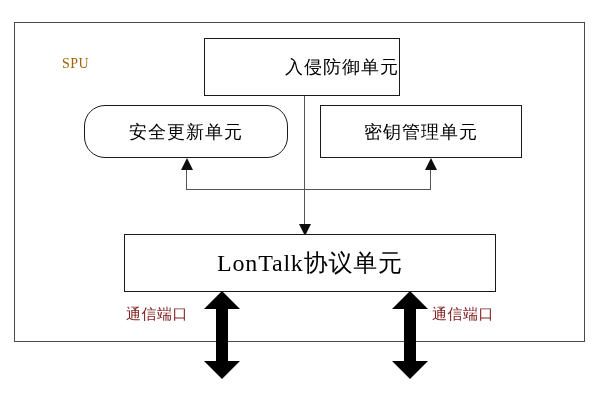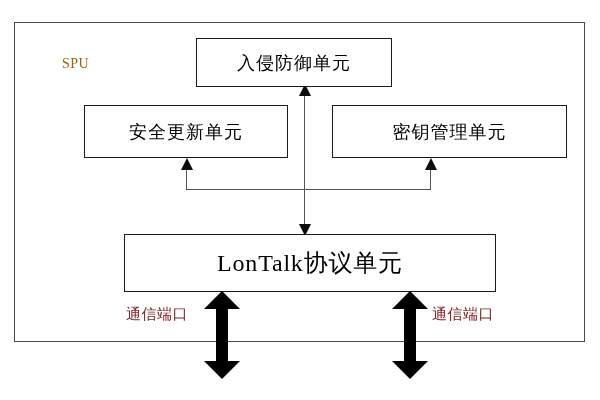--- a/index.html
+++ b/index.html
@@ -49,23 +49,23 @@
     justify-content: center;
     color: #000000;
     white-space: nowrap;
   }
   .unit-box .unit-text {
     font-size: 18px;
     letter-spacing: 1px;
     font-family: "Liberation Serif", "DejaVu Serif", serif;
   }
 
-  #box-ips   { left: 196px; top: 38px;  width: 196px; height: 49px; }
-  #box-sec   { left: 84px;  top: 105px; width: 204px; height: 53px; }
-  #box-key   { left: 332px; top: 105px; width: 235px; height: 53px; }
+  #box-ips   { left: 204px; top: 38px;  width: 196px; height: 58px; justify-content: flex-end; }
+  #box-sec   { left: 84px;  top: 105px; width: 204px; height: 53px; border-radius: 21px; }
+  #box-key   { left: 320px; top: 105px; width: 202px; height: 53px; }
   #box-lon   { left: 124px; top: 234px; width: 372px; height: 58px; }
   #box-lon .unit-text { font-size: 24px; letter-spacing: 0.8px; }
 
   
   .line-v {
     position: absolute;
     width: 1.4px;
     background: #555555;
   }
   .line-h {

